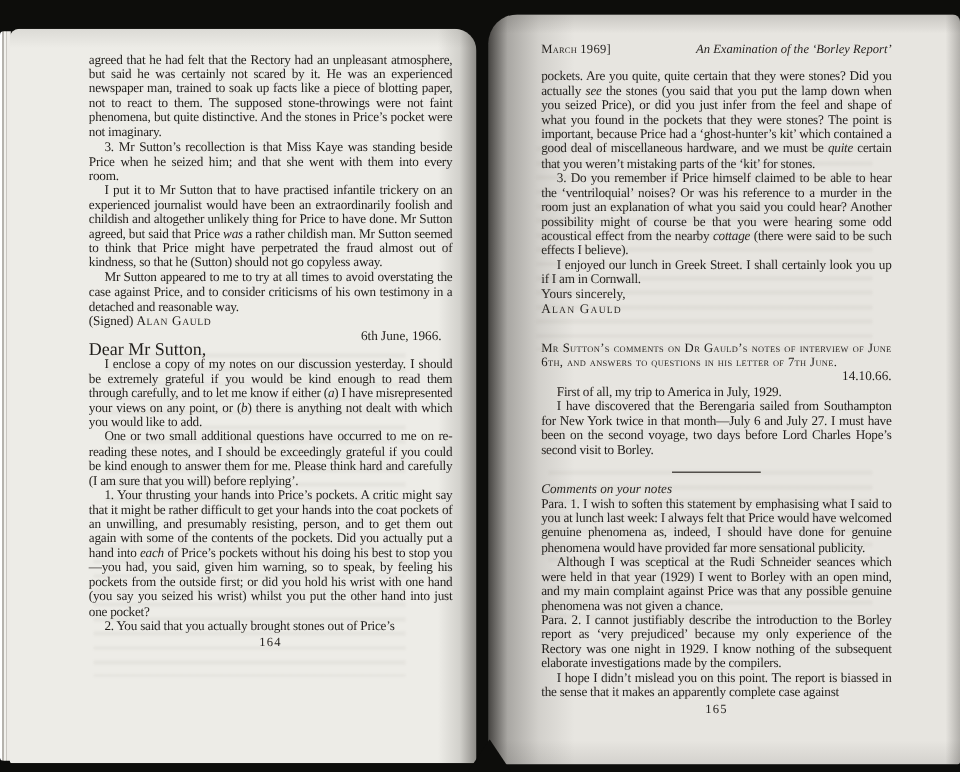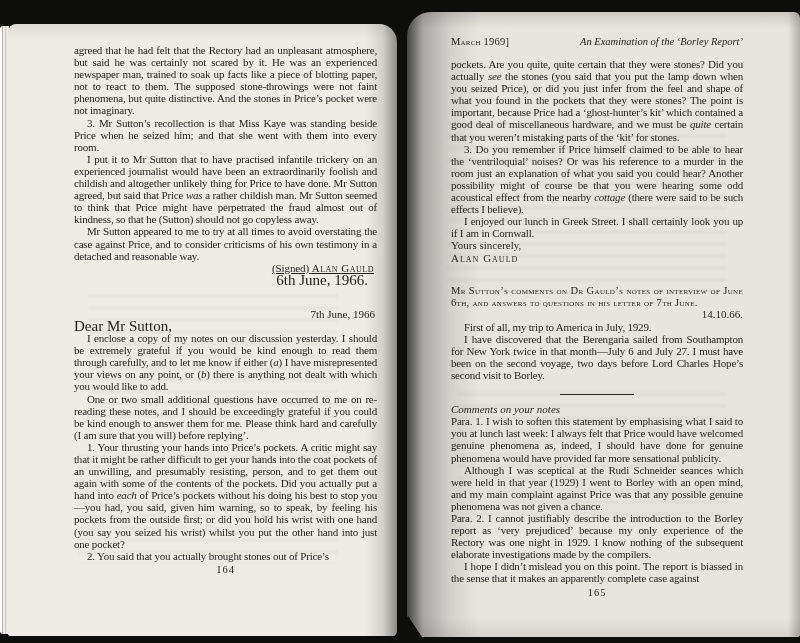--- a/index.html
+++ b/index.html
@@ -39,22 +39,22 @@
   }
   .lp-content{margin:20px 20px 0 66px;}
   .rp-content{margin:24px 57px 0 44px;}
   .running-head{display:flex;justify-content:space-between;align-items:baseline;font-size:10.5px;line-height:12px;margin-bottom:10px;white-space:nowrap;}
   .rh-italic{font-style:italic;}
   .rh-caps{font-variant-caps:small-caps;letter-spacing:0.2px;}
   .para{margin:0;font-size:11px;line-height:12.1px;text-align:justify;letter-spacing:-0.2px;}
   .para.indent{text-indent:13px;}
   .it{font-style:italic;}
   .sc{font-variant-caps:small-caps;letter-spacing:0.5px;}
-  .sig{text-align:right;font-size:11px;line-height:12.1px;letter-spacing:-0.1px;padding-right:3px;text-decoration:underline;}
-  .sig-date{text-align:right;font-size:15px;line-height:12.1px;padding-right:9px;}
+  .sig{text-align:left;font-size:11px;line-height:12.1px;letter-spacing:-0.1px;padding-right:3px;}
+  .sig-date{text-align:right;font-size:11px;line-height:12.1px;padding-right:9px;}
   .letter-date{text-align:right;font-size:11px;line-height:12.1px;margin-top:22px;padding-right:2px;}
   .salutation{font-size:15px;line-height:12.1px;}
   .closing{text-align:left;font-size:11px;line-height:12.3px;}
   .closing-name{font-variant-caps:small-caps;letter-spacing:1px;}
   .section-heading{margin-top:21px;font-size:10.6px;line-height:11.6px;text-align:justify;font-variant-caps:small-caps;letter-spacing:0.3px;}
   .section-date{text-align:right;font-size:11px;line-height:12.5px;}
   .rule-wrap{margin:7px 0 8px;text-align:center;line-height:4px;}
   .rule{display:inline-block;width:74px;height:0;border-top:1.4px solid #2a2723;}
   .notes-heading{font-style:italic;font-size:11px;line-height:12.1px;}
   .page-num{text-align:center;font-size:10.5px;line-height:12px;margin-top:2px;letter-spacing:1px;}
@@ -75,21 +75,20 @@
     <div>
         <p class="para flush"><span>agreed that he had felt that the Rectory had an unpleasant atmosphere, but said he was certainly not scared by it. He was an experienced newspaper man, trained to soak up facts like a piece of blotting paper, not to react to them. The supposed stone-throwings were not faint phenomena, but quite distinctive. And the stones in Price’s pocket were not imaginary.</span></p>
         <p class="para indent"><span>3. Mr Sutton’s recollection is that Miss Kaye was standing beside Price when he seized him; and that she went with them into every room.</span></p>
         <p class="para indent"><span>I put it to Mr Sutton that to have practised infantile trickery on an experienced journalist would have been an extraordinarily foolish and childish and altogether unlikely thing for Price to have done. Mr Sutton agreed, but said that Price </span><span class="it">was</span><span> a rather childish man. Mr Sutton seemed to think that Price might have perpetrated the fraud almost out of kindness, so that he (Sutton) should not go copyless away.</span></p>
         <p class="para indent"><span>Mr Sutton appeared to me to try at all times to avoid overstating the case against Price, and to consider criticisms of his own testimony in a detached and reasonable way.</span></p>
       </div>
     <div class="sig">
       <span>(Signed) </span><span class="sc">Alan Gauld</span>
     </div>
     <div class="sig-date">6th June, 1966.</div>
-    <div class="letter-date">7th June, 1966</div>
     <div class="salutation">Dear Mr Sutton,</div>
     <div>
         <p class="para indent"><span>I enclose a copy of my notes on our discussion yesterday. I should be extremely grateful if you would be kind enough to read them through carefully, and to let me know if either (</span><span class="it">a</span><span>) I have misrepresented your views on any point, or (</span><span class="it">b</span><span>) there is anything not dealt with which you would like to add.</span></p>
         <p class="para indent"><span>One or two small additional questions have occurred to me on re-reading these notes, and I should be exceedingly grateful if you could be kind enough to answer them for me. Please think hard and carefully (I am sure that you will) before replying’.</span></p>
         <p class="para indent"><span>1. Your thrusting your hands into Price’s pockets. A critic might say that it might be rather difficult to get your hands into the coat pockets of an unwilling, and presumably resisting, person, and to get them out again with some of the contents of the pockets. Did you actually put a hand into </span><span class="it">each</span><span> of Price’s pockets without his doing his best to stop you—you had, you said, given him warning, so to speak, by feeling his pockets from the outside first; or did you hold his wrist with one hand (you say you seized his wrist) whilst you put the other hand into just one pocket?</span></p>
         <p class="para indent"><span>2. You said that you actually brought stones out of Price’s</span></p>
       </div>
     <div class="page-num">164</div>
   </div>
 </div>

